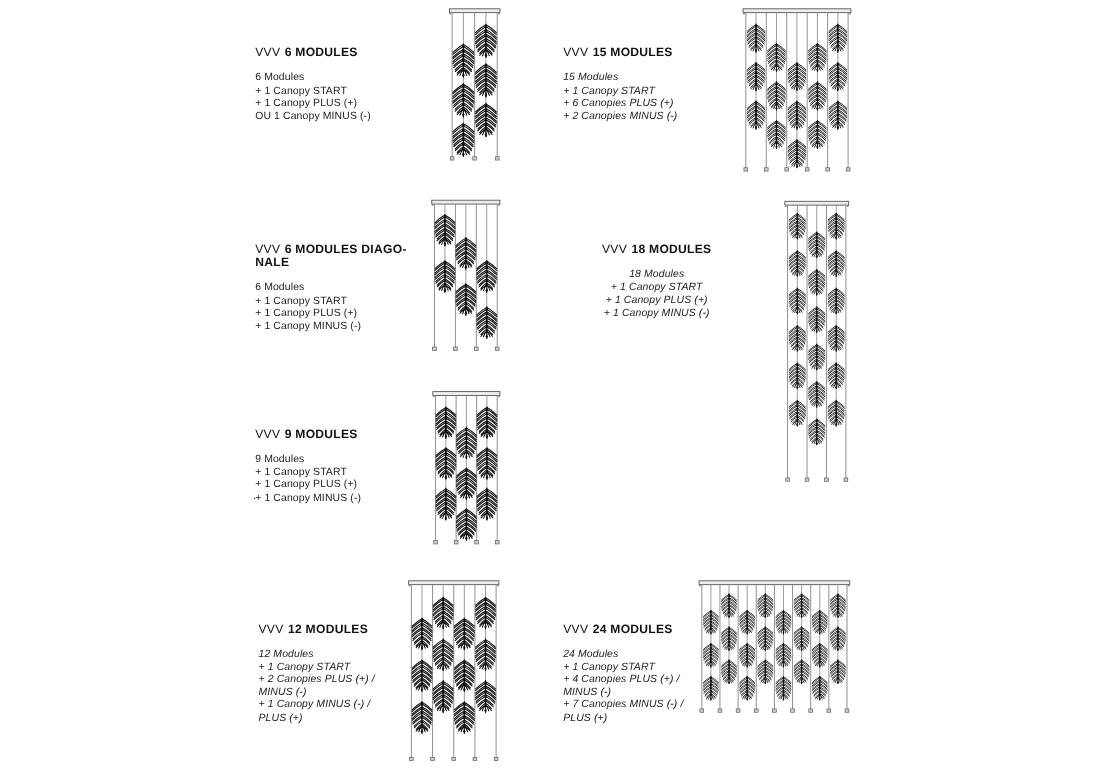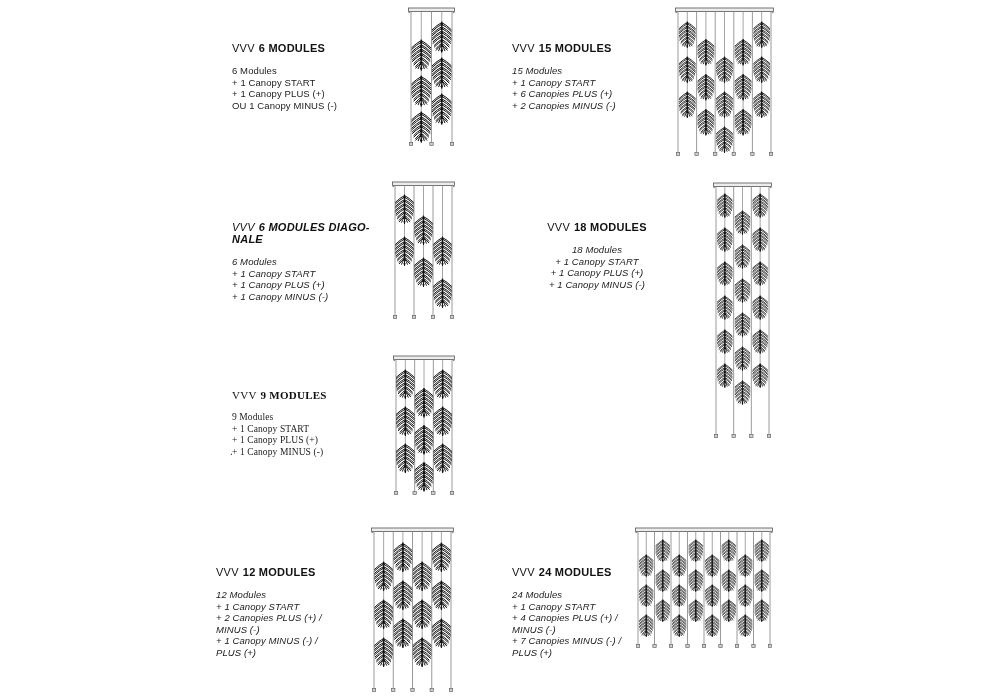--- a/index.html
+++ b/index.html
@@ -123,21 +123,21 @@
       </g>
       <g>
         <rect x="4.30" y="146.5" width="3.4" height="3" fill="#cfcfcf" stroke="#555555" stroke-width="0.6"></rect>
         <rect x="22.90" y="146.5" width="3.4" height="3" fill="#cfcfcf" stroke="#555555" stroke-width="0.6"></rect>
         <rect x="41.50" y="146.5" width="3.4" height="3" fill="#cfcfcf" stroke="#555555" stroke-width="0.6"></rect>
         <rect x="60.10" y="146.5" width="3.4" height="3" fill="#cfcfcf" stroke="#555555" stroke-width="0.6"></rect>
         <rect x="78.70" y="146.5" width="3.4" height="3" fill="#cfcfcf" stroke="#555555" stroke-width="0.6"></rect>
         <rect x="97.30" y="146.5" width="3.4" height="3" fill="#cfcfcf" stroke="#555555" stroke-width="0.6"></rect>
       </g>
     </svg>
-    <div class="text-block" style="left: 232px; top: 189px; font-style: italic;">
+    <div class="text-block" style="left: 232px; top: 189px;">
       <div class="heading"><span class="heading-prefix">VVV</span><span class="heading-bold">6 MODULES DIAGO-
 NALE</span></div>
       <div class="spec-lines">
         <div class="spec-line">6 Modules</div>
         <div class="spec-line">+ 1 Canopy START</div>
         <div class="spec-line">+ 1 Canopy PLUS (+)</div>
         <div class="spec-line">+ 1 Canopy MINUS (-)</div>
       </div>
     </div>
     <svg width="69" height="144" viewBox="0 0 69 144" class="drawing" style="left: 389px; top: 180px;">
@@ -214,21 +214,21 @@
         <use transform="translate(41.59 148.5) scale(0.78)" href="#mod"></use>
         <use transform="translate(41.59 182.5) scale(0.78)" href="#mod"></use>
       </g>
       <g>
         <rect x="4.30" y="253.5" width="3.4" height="3" fill="#cfcfcf" stroke="#555555" stroke-width="0.6"></rect>
         <rect x="21.97" y="253.5" width="3.4" height="3" fill="#cfcfcf" stroke="#555555" stroke-width="0.6"></rect>
         <rect x="39.63" y="253.5" width="3.4" height="3" fill="#cfcfcf" stroke="#555555" stroke-width="0.6"></rect>
         <rect x="57.30" y="253.5" width="3.4" height="3" fill="#cfcfcf" stroke="#555555" stroke-width="0.6"></rect>
       </g>
     </svg>
-    <div class="text-block" style="left: 232px; top: 357px; font-family: Liberation Serif, serif;">
+    <div class="text-block" style="left: 232px; top: 357px;">
       <div class="heading"><span class="heading-prefix">VVV</span><span class="heading-bold">9 MODULES</span></div>
       <div class="spec-lines">
         <div class="spec-line">9 Modules</div>
         <div class="spec-line">+ 1 Canopy START</div>
         <div class="spec-line">+ 1 Canopy PLUS (+)</div>
         <div class="spec-line">+ 1 Canopy MINUS (-)</div>
       </div>
     </div>
     <svg width="68" height="146" viewBox="0 0 68 146" class="drawing" style="left: 390px; top: 354px;">
       <g>
@@ -256,21 +256,21 @@
         <use transform="translate(42.22 52.5) scale(0.95)" href="#mod"></use>
         <use transform="translate(42.22 89.5) scale(0.95)" href="#mod"></use>
       </g>
       <g>
         <rect x="4.30" y="137.5" width="3.4" height="3" fill="#cfcfcf" stroke="#555555" stroke-width="0.6"></rect>
         <rect x="22.97" y="137.5" width="3.4" height="3" fill="#cfcfcf" stroke="#555555" stroke-width="0.6"></rect>
         <rect x="41.63" y="137.5" width="3.4" height="3" fill="#cfcfcf" stroke="#555555" stroke-width="0.6"></rect>
         <rect x="60.30" y="137.5" width="3.4" height="3" fill="#cfcfcf" stroke="#555555" stroke-width="0.6"></rect>
       </g>
     </svg>
-    <div class="text-block" style="left: 216px; top: 534px;">
+    <div class="text-block" style="left: 235px; top: 534px;">
       <div class="heading"><span class="heading-prefix">VVV</span><span class="heading-bold">12 MODULES</span></div>
       <div class="spec-lines italic">
         <div class="spec-line">12 Modules</div>
         <div class="spec-line">+ 1 Canopy START</div>
         <div class="spec-line">+ 2 Canopies PLUS (+) /</div>
         <div class="spec-line">MINUS (-)</div>
         <div class="spec-line">+ 1 Canopy MINUS (-) /</div>
         <div class="spec-line">PLUS (+)</div>
       </div>
     </div>

